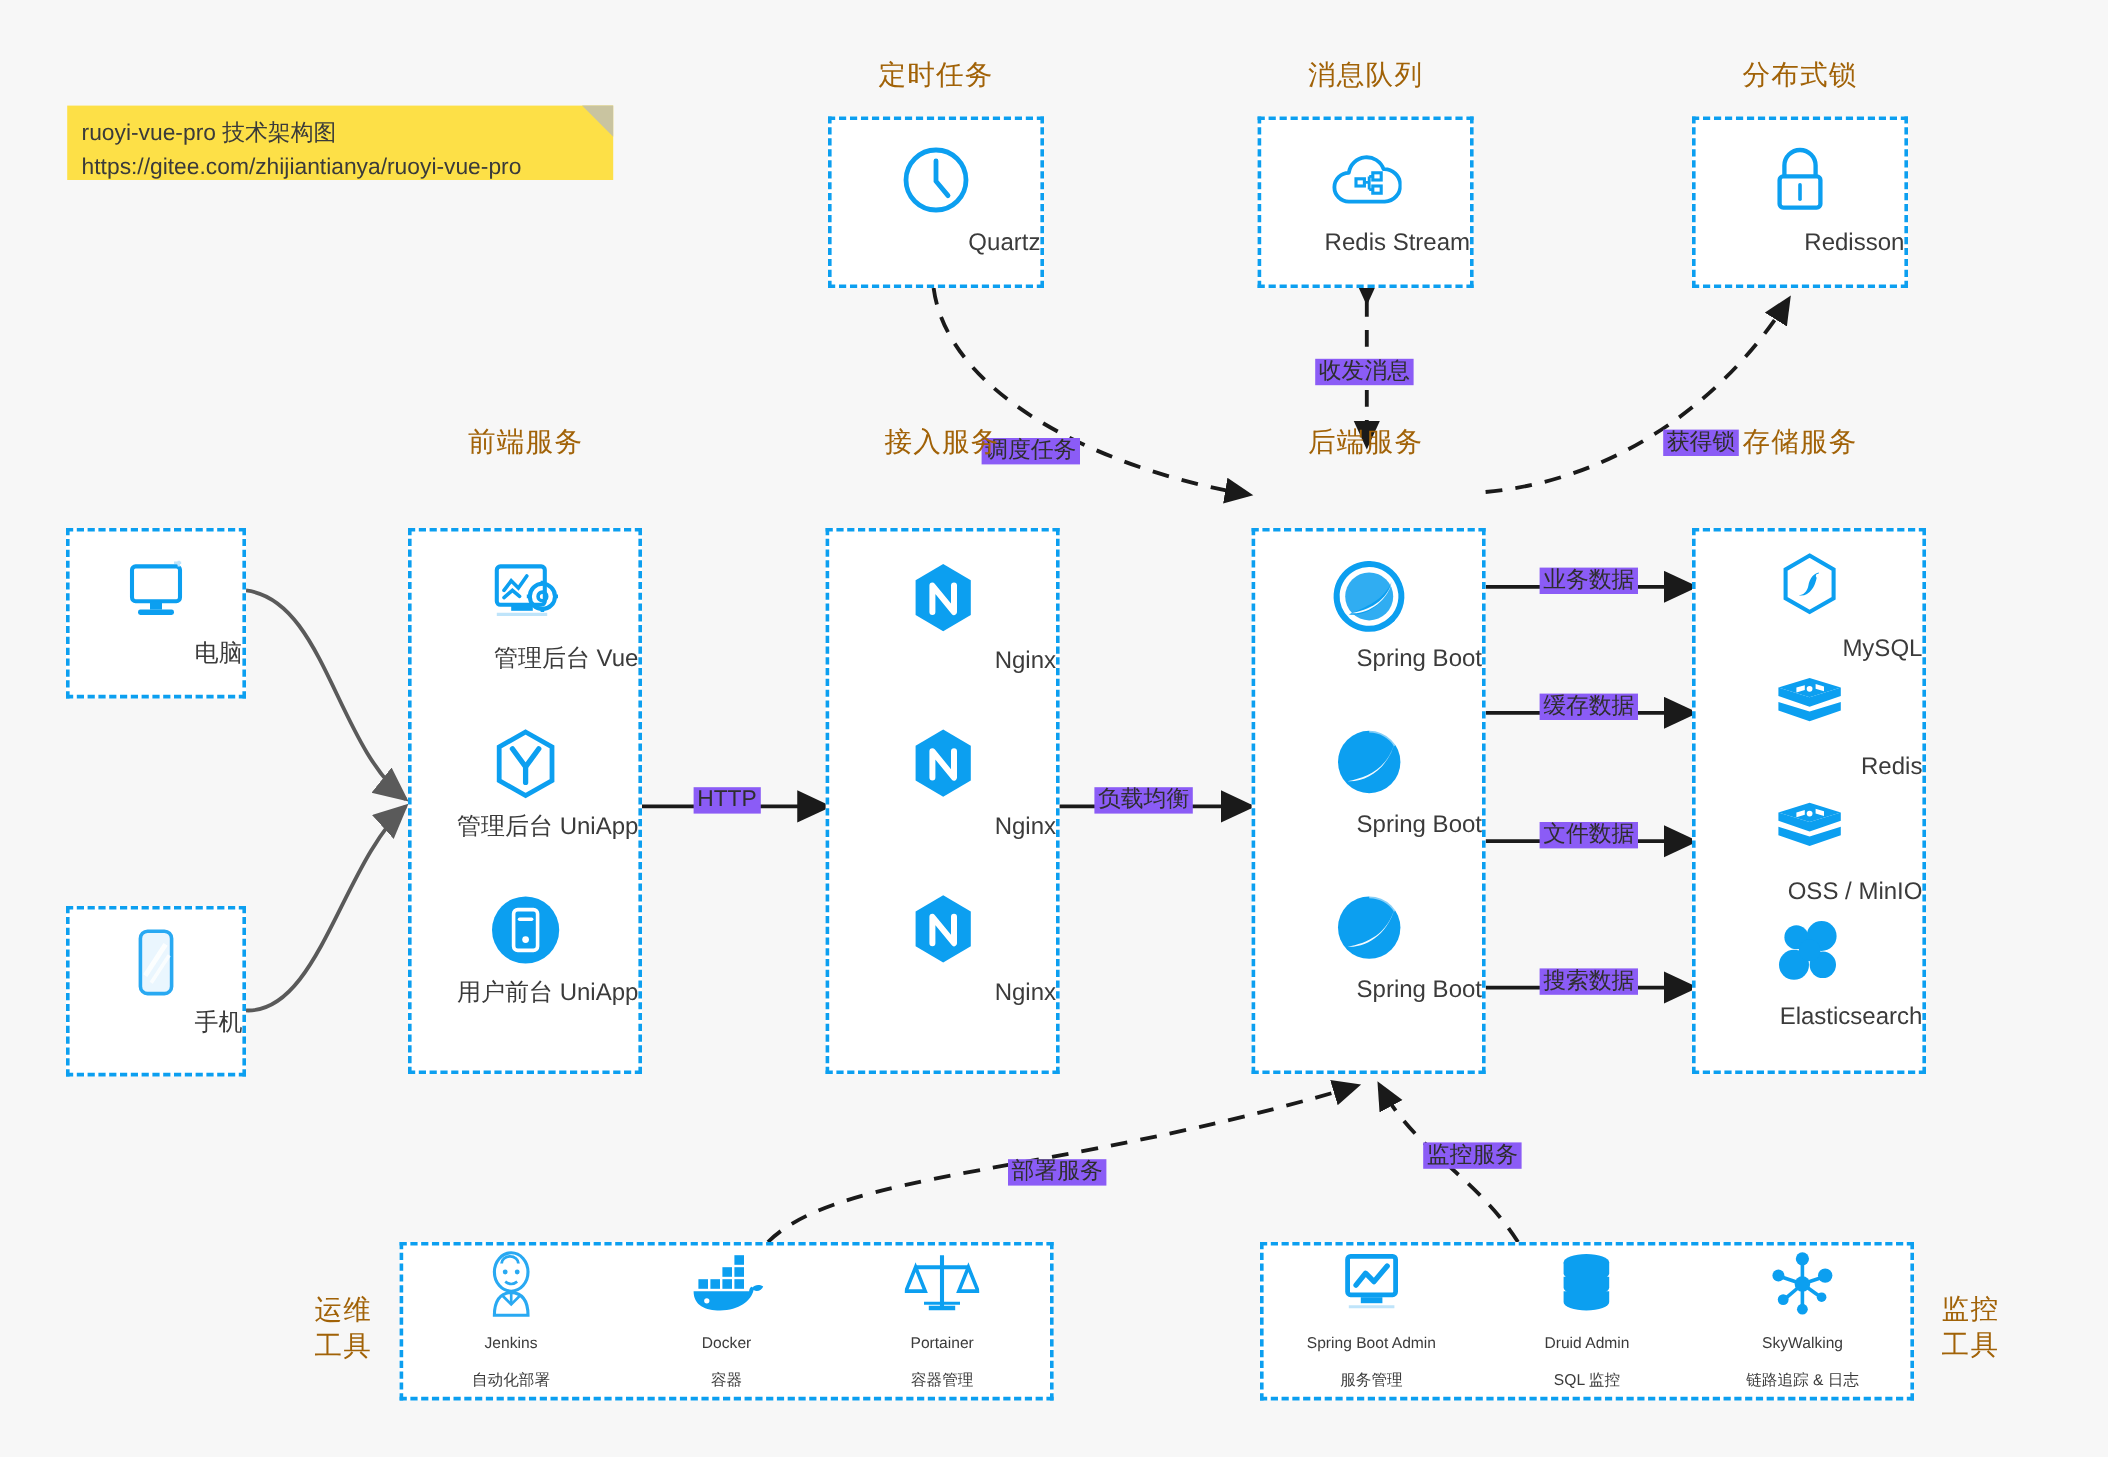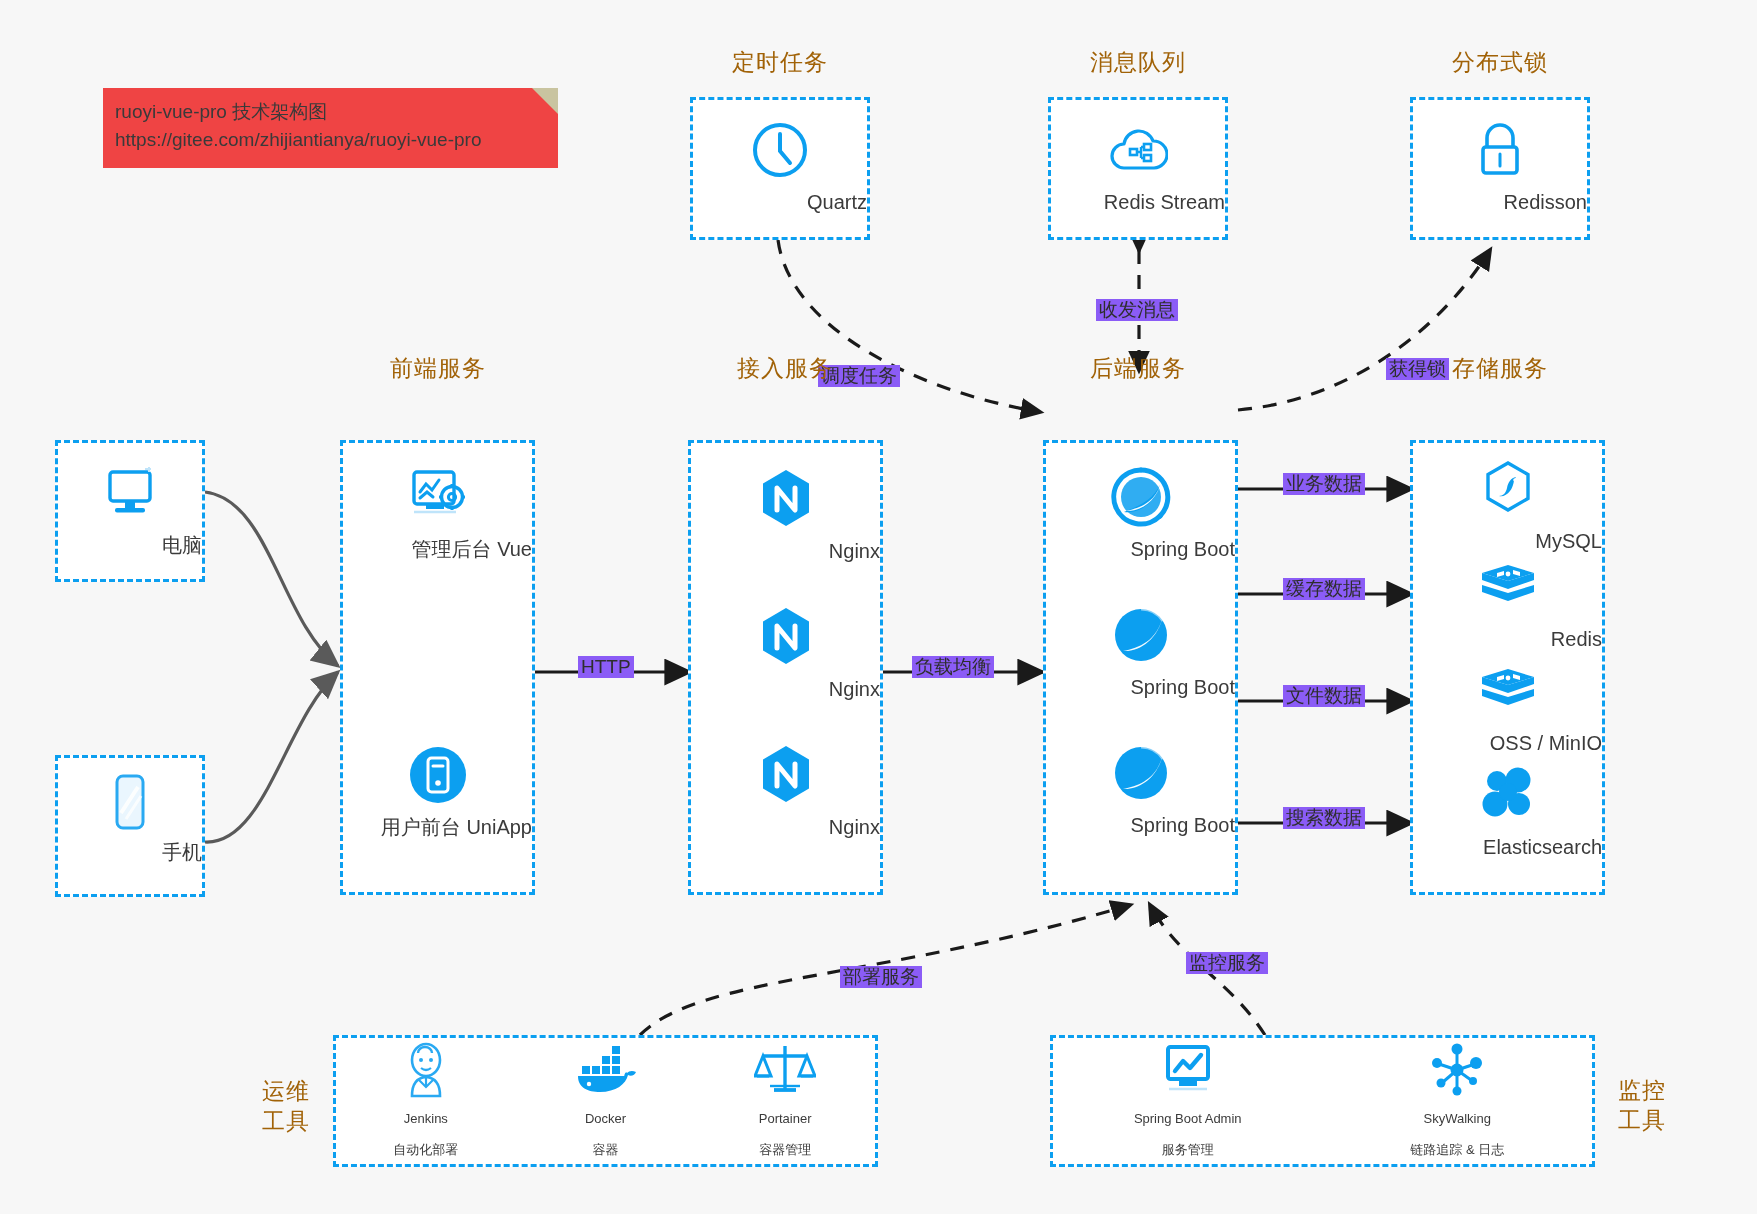--- a/index.html
+++ b/index.html
@@ -8,24 +8,24 @@
     background:#f7f7f7;
     font-family:"Liberation Sans","DejaVu Sans",sans-serif;
     position:relative;overflow:hidden;
     color:#333;
   }
   #canvas{position:absolute;inset:0;}
   svg.wires{position:absolute;left:0;top:0;width:1757px;height:1214px;pointer-events:none;}
 
   
   .note{
-    position:absolute;left:56px;top:88px;width:455px;height:80px;
-    background:#ef4444;
+    position:absolute;left:56px;top:88px;width:455px;height:62px;
+    background:#fde047;
     font-size:19px;line-height:28px;color:#3a3a3a;
-    padding:10px 0 0 12px;box-sizing:border-box;margin-left:47px;
+    padding:10px 0 0 12px;box-sizing:border-box;
   }
   .note .fold{
     position:absolute;right:0;top:0;width:0;height:0;
     border-left:26px solid transparent;border-top:26px solid #c9c4a0;
   }
   .note div{white-space:nowrap;}
 
   
   .gtitle{
     position:absolute;color:#a16207;font-weight:normal;font-size:23px;
@@ -203,20 +203,30 @@
             <path d="M46,17 L46,21"></path>
               <path d="M46,39 L46,43"></path>
             <path d="M33,30 L37,30"></path>
               <path d="M55,30 L59,30"></path>
           </g>
         </svg>
       </div>
       <div class="lbl">管理后台 Vue</div>
     </div>
 
+    <div class="node" style="top:162px;">
+      <div class="ico">
+        <svg width="58" height="62" viewBox="0 0 58 62">
+          <path d="M29,4 L51,16.5 L51,44.5 L29,57 L7,44.5 L7,16.5 Z" fill="none" stroke="#0c9ff0" stroke-width="4"></path>
+          <path d="M29,33 L29,46" stroke="#0c9ff0" stroke-width="4.4" stroke-linecap="round"></path>
+          <path d="M18,18 L29,33 L40,18" fill="none" stroke="#0c9ff0" stroke-width="4.4" stroke-linecap="round"></path>
+        </svg>
+      </div>
+      <div class="lbl">管理后台 UniApp</div>
+    </div>
 
     <div class="node" style="top:300px;">
       <div class="ico">
         <svg width="62" height="62" viewBox="0 0 62 62">
           <circle cx="31" cy="31" r="28" fill="#0c9ff0"></circle>
           <rect x="21" y="14" width="20" height="34" rx="3.5" fill="none" stroke="#ffffff" stroke-width="3"></rect>
           <path d="M26,22 L36,22" stroke="#ffffff" stroke-width="3" stroke-linecap="round"></path>
           <circle cx="31" cy="39" r="2.8" fill="#ffffff"></circle>
         </svg>
       </div>
@@ -435,20 +445,32 @@
             <rect x="11" y="4" width="40" height="32" rx="2.5" fill="none" stroke="#0c9ff0" stroke-width="4"></rect>
             <path d="M18,28 L26,18 L33,25 L44,12" fill="none" stroke="#0c9ff0" stroke-width="4.4" stroke-linecap="round" stroke-linejoin="round"></path>
             <rect x="22" y="38" width="18" height="5" fill="#0c9ff0"></rect>
             <path d="M12,46 L50,46" stroke="#bfe4fa" stroke-width="2.6"></path>
           </svg>
         </div>
         <div class="lbl">Spring Boot Admin</div>
         <div class="lbl">服务管理</div>
       </div>
 
+      <div class="tool">
+        <div class="ico">
+          <svg width="54" height="54" viewBox="0 0 54 54">
+            <ellipse cx="27" cy="9" rx="19" ry="7" fill="#0c9ff0"></ellipse>
+            <path d="M8,9 L8,18 a19,7 0 0 0 38,0 L46,9" fill="#0c9ff0"></path>
+            <path d="M8,21 L8,30 a19,7 0 0 0 38,0 L46,21" fill="#0c9ff0"></path>
+            <path d="M8,33 L8,42 a19,7 0 0 0 38,0 L46,33" fill="#0c9ff0"></path>
+          </svg>
+        </div>
+        <div class="lbl">Druid Admin</div>
+        <div class="lbl">SQL 监控</div>
+      </div>
 
       <div class="tool">
         <div class="ico">
           <svg width="58" height="56" viewBox="0 0 58 56">
             <g stroke="#0c9ff0" stroke-width="3">
               <path d="M29,28 L29,8"></path>
                 <path d="M29,28 L29,48"></path>
               <path d="M29,28 L11,22"></path>
                 <path d="M29,28 L47,22"></path>
               <path d="M29,28 L15,40"></path>

